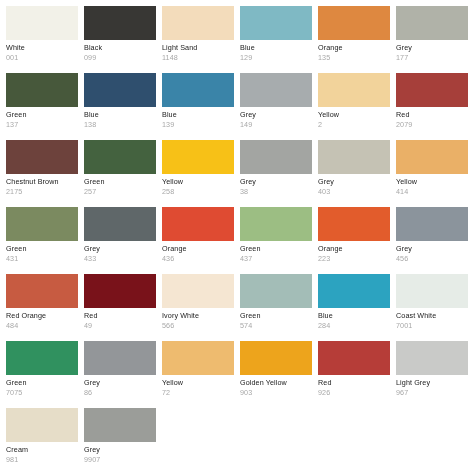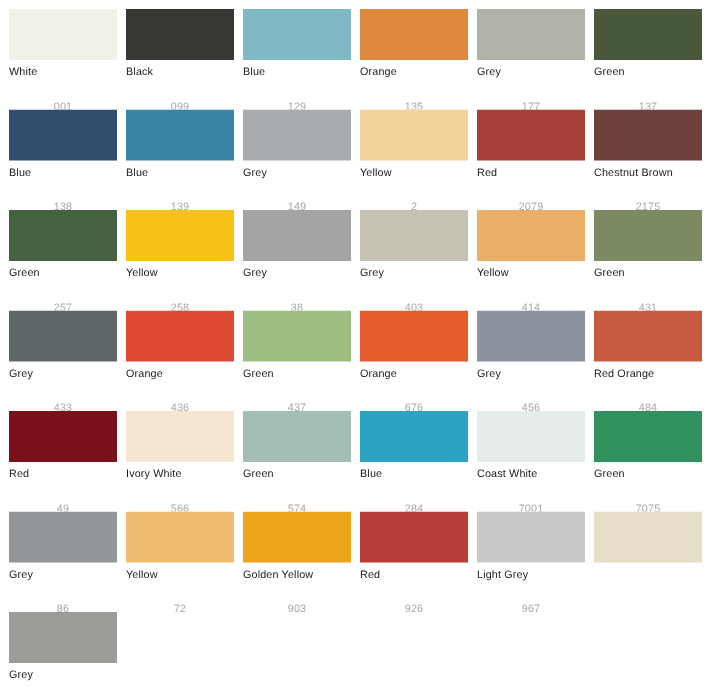--- a/index.html
+++ b/index.html
@@ -47,23 +47,22 @@
     font-size: 7.2px;
     color: #1a1a1a;
     letter-spacing: 0.1px;
     white-space: nowrap;
   }
   .swatch-code {
     display: block;
     font-size: 7.2px;
     color: #a8a8a8;
     letter-spacing: 0.1px;
-    margin-top: 15px;
+    margin-top: 2px;
     white-space: nowrap;
-    text-align: center;
   }
 </style>
 </head>
 <body>
 
 <div id="palette-sheet">
   <div class="swatch-grid">
       <div class="swatch-cell">
         <span class="swatch-chip" style="background-color: rgb(242, 241, 232);"></span>
         <div class="swatch-text">
@@ -72,20 +71,27 @@
         </div>
       </div>
       <div class="swatch-cell">
         <span class="swatch-chip" style="background-color: rgb(56, 55, 52);"></span>
         <div class="swatch-text">
           <span class="swatch-name">Black</span>
           <span class="swatch-code">099</span>
         </div>
       </div>
       <div class="swatch-cell">
+        <span class="swatch-chip" style="background-color: rgb(243, 220, 187);"></span>
+        <div class="swatch-text">
+          <span class="swatch-name">Light Sand</span>
+          <span class="swatch-code">1148</span>
+        </div>
+      </div>
+      <div class="swatch-cell">
         <span class="swatch-chip" style="background-color: rgb(127, 185, 196);"></span>
         <div class="swatch-text">
           <span class="swatch-name">Blue</span>
           <span class="swatch-code">129</span>
         </div>
       </div>
       <div class="swatch-cell">
         <span class="swatch-chip" style="background-color: rgb(222, 136, 64);"></span>
         <div class="swatch-text">
           <span class="swatch-name">Orange</span>
@@ -208,21 +214,21 @@
         <span class="swatch-chip" style="background-color: rgb(156, 190, 131);"></span>
         <div class="swatch-text">
           <span class="swatch-name">Green</span>
           <span class="swatch-code">437</span>
         </div>
       </div>
       <div class="swatch-cell">
         <span class="swatch-chip" style="background-color: rgb(226, 92, 44);"></span>
         <div class="swatch-text">
           <span class="swatch-name">Orange</span>
-          <span class="swatch-code">676</span>
+          <span class="swatch-code">223</span>
         </div>
       </div>
       <div class="swatch-cell">
         <span class="swatch-chip" style="background-color: rgb(139, 148, 156);"></span>
         <div class="swatch-text">
           <span class="swatch-name">Grey</span>
           <span class="swatch-code">456</span>
         </div>
       </div>
       <div class="swatch-cell">
@@ -304,20 +310,24 @@
       </div>
       <div class="swatch-cell">
         <span class="swatch-chip" style="background-color: rgb(201, 202, 200);"></span>
         <div class="swatch-text">
           <span class="swatch-name">Light Grey</span>
           <span class="swatch-code">967</span>
         </div>
       </div>
       <div class="swatch-cell">
         <span class="swatch-chip" style="background-color: rgb(230, 221, 200);"></span>
+        <div class="swatch-text">
+          <span class="swatch-name">Cream</span>
+          <span class="swatch-code">981</span>
+        </div>
       </div>
       <div class="swatch-cell">
         <span class="swatch-chip" style="background-color: rgb(155, 157, 153);"></span>
         <div class="swatch-text">
           <span class="swatch-name">Grey</span>
           <span class="swatch-code">9907</span>
         </div>
       </div>
     </div>
 </div>

